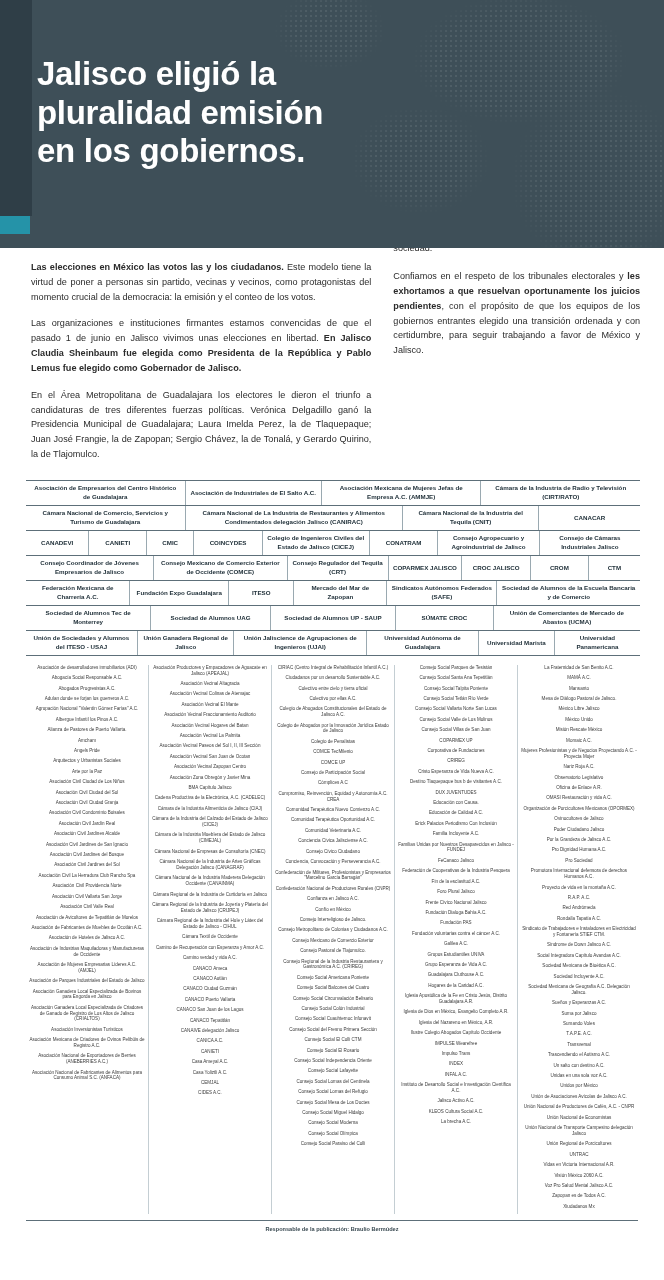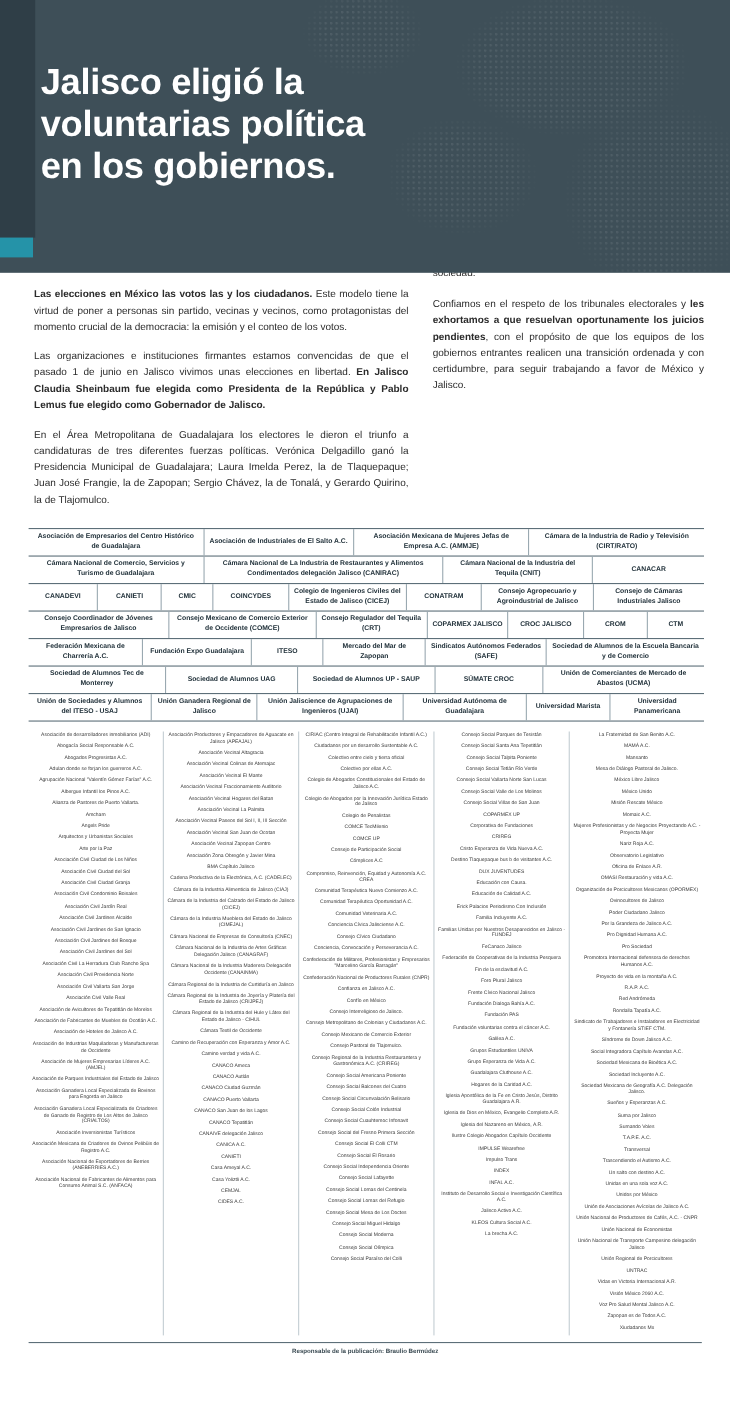--- a/index.html
+++ b/index.html
@@ -147,33 +147,33 @@
 </style>
 </head>
 <body>
 
 <div class="page">
 
   <div class="hero">
     <div class="hero-map"></div>
     <div class="hero-left-block"></div>
     <div class="hero-accent"></div>
-    <div class="hero-title">Jalisco eligió la voluntarias política en los gobiernos.</div>
+    <div class="hero-title">Jalisco eligió la pluralidad emisión en los gobiernos.</div>
   </div>
 
   <div class="body-wrap">
     <div class="col-text left" id="leftcol">
         <p><b>Las elecciones en México las votos las y los ciudadanos.</b><span> Este modelo tiene la virtud de poner a personas sin partido, vecinas y vecinos, como protagonistas del momento crucial de la democracia: la emisión y el conteo de los votos.</span></p>
         <p><span>Las organizaciones e instituciones firmantes estamos convencidas de que el pasado 1 de junio en Jalisco vivimos unas elecciones en libertad. </span><b>En Jalisco Claudia Sheinbaum fue elegida como Presidenta de la República y Pablo Lemus fue elegido como Gobernador de Jalisco.</b></p>
         <p><span>En el Área Metropolitana de Guadalajara los electores le dieron el triunfo a candidaturas de tres diferentes fuerzas políticas. Verónica Delgadillo ganó la Presidencia Municipal de Guadalajara; Laura Imelda Perez, la de Tlaquepaque; Juan José Frangie, la de Zapopan; Sergio Chávez, la de Tonalá, y Gerardo Quirino, la de Tlajomulco.</span></p>
       </div>
     <div class="col-text right right-offset" id="rightcol">
         <p><span>También eligieron a Jaime Enrique Velasco en Acatlán de Juárez; a José Heriberto García en Ixtlahuacán de los Membrillos; a Ana Rosa Vergara en Juanacatlán; a María Elena Farías en El Salto y a Silvia Patricia Sánchez en Zapotlanejo.</span></p>
         <p><span>Hacemos votos para que quienes acuden ante los tribunales electorales a defender su derecho, </span><b>lo hagan cuidando valores como la confianza, la tolerancia, el respeto y la solidaridad</b><span>, que están en los cimientos de nuestra sociedad.</span></p>
-        <p><span>Confiamos en el respeto de los tribunales electorales y </span><b>les exhortamos a que resuelvan oportunamente los juicios pendientes</b><span>, con el propósito de que los equipos de los gobiernos entrantes realicen una transición ordenada y con certidumbre, para seguir trabajando a favor de México y Jalisco.</span></p>
+        <p><span>Confiamos en el respeto de los tribunales electorales y </span><b>les exhortamos a que resuelvan oportunamente los juicios pendientes</b><span>, con el propósito de que los equipos de los gobiernos entrantes elegido una transición ordenada y con certidumbre, para seguir trabajando a favor de México y Jalisco.</span></p>
       </div>
   </div>
 
   <div class="bands" id="bands">
       <div class="band">
         <div class="band-cell" style="flex-grow: 26; flex-basis: 0px;">Asociación de Empresarios del Centro Histórico de Guadalajara</div>
         <div class="band-cell" style="flex-grow: 22; flex-basis: 0px;">Asociación de Industriales de El Salto A.C.</div>
         <div class="band-cell" style="flex-grow: 26; flex-basis: 0px;">Asociación Mexicana de Mujeres Jefas de Empresa A.C. (AMMJE)</div>
         <div class="band-cell" style="flex-grow: 26; flex-basis: 0px;">Cámara de la Industria de Radio y Televisión (CIRT/RATO)</div>
       </div>

